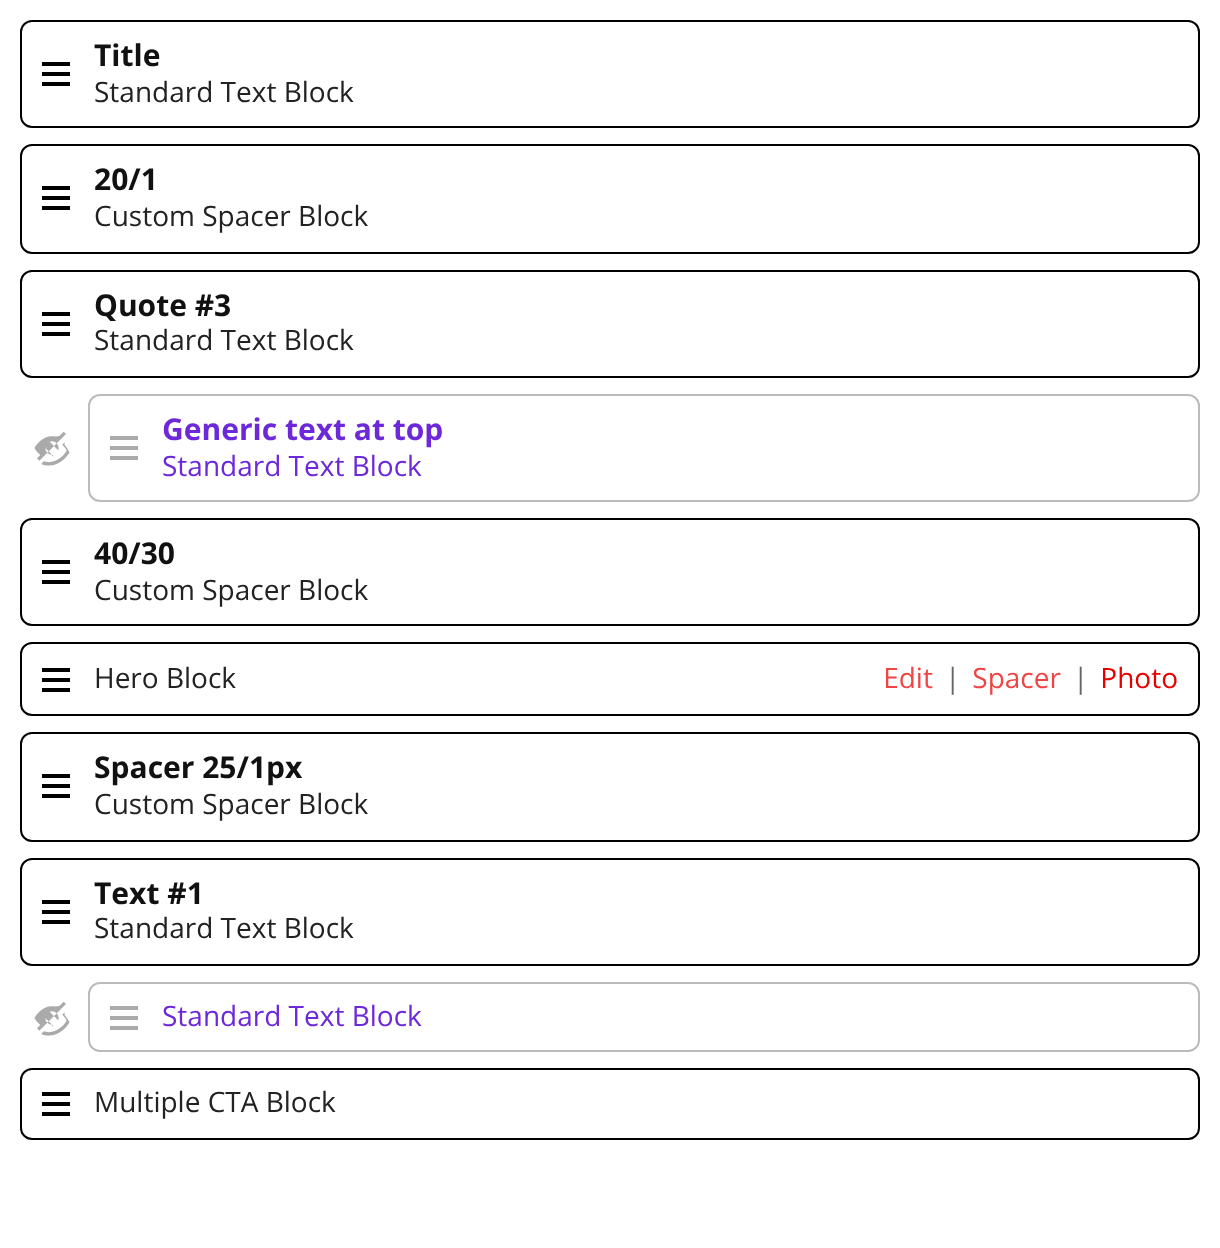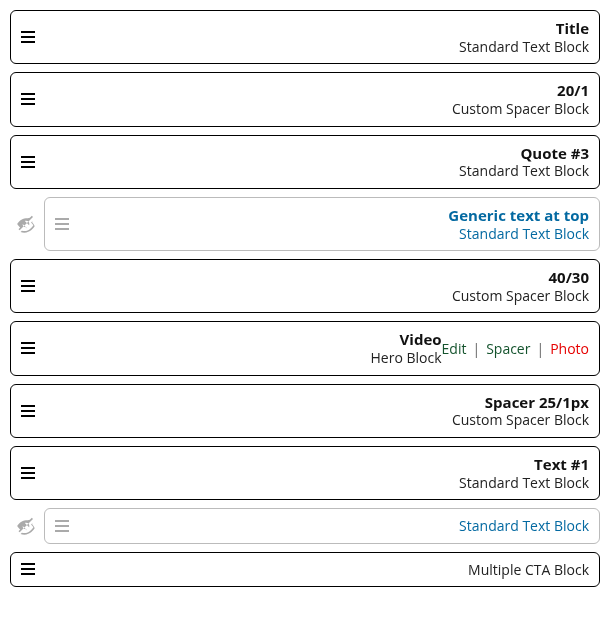--- a/index.html
+++ b/index.html
@@ -6,21 +6,20 @@
   body {
     font-family: -apple-system, BlinkMacSystemFont, "Segoe UI", "Open Sans", Helvetica, Arial, sans-serif;
     background: #fff;
     padding: 10px;
     width: 610px;
   }
   .block {
     display: flex;
     align-items: center;
     margin-bottom: 8px;
-    text-align: right;
   }
   .eye-col {
     width: 34px;
     display: flex;
     align-items: center;
     justify-content: flex-start;
     padding-left: 6px;
     flex-shrink: 0;
   }
   .eye-icon {
@@ -68,30 +67,30 @@
     font-weight: 700;
     font-size: 15px;
     color: #111;
   }
   .subtitle {
     font-size: 14px;
     color: #222;
   }
   .card.disabled .title,
   .card.disabled .subtitle {
-    color: #0369a1;
+    color: #6d28d9;
   }
   .actions {
     display: flex;
     align-items: center;
     font-size: 14px;
     gap: 6px;
   }
   .actions .sep { color: #666; }
-  .actions .link { color: #14532d; cursor: pointer; }
+  .actions .link { color: #ef4444; cursor: pointer; }
   .actions .link.danger { color: #e60000; }
 </style>
 </head>
 <body>
 
 <div id="list">
     <div class="block">
       <div class="card">
         <div class="grip"></div>
         <div class="text-col">
@@ -140,21 +139,20 @@
         <div class="text-col">
           <div class="title">40/30</div>
           <div class="subtitle">Custom Spacer Block</div>
         </div>
       </div>
     </div>
     <div class="block">
       <div class="card">
         <div class="grip"></div>
         <div class="text-col">
-          <div class="title">Video</div>
           <div class="subtitle">Hero Block</div>
         </div>
         <div class="actions">
           <span class="link">Edit</span>
           <span class="sep">|</span>
           <span class="link">Spacer</span>
           <span class="sep">|</span>
           <span class="link danger">Photo</span>
         </div>
       </div>

